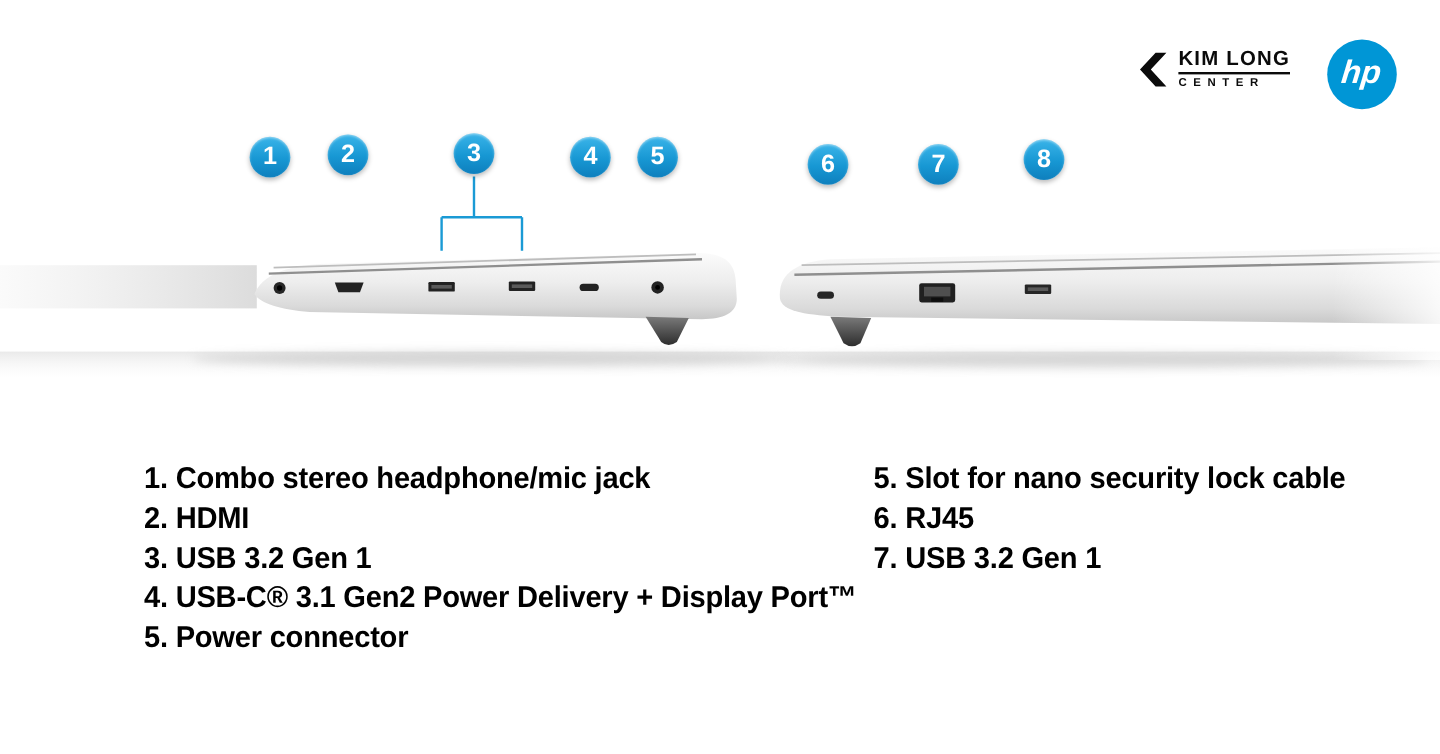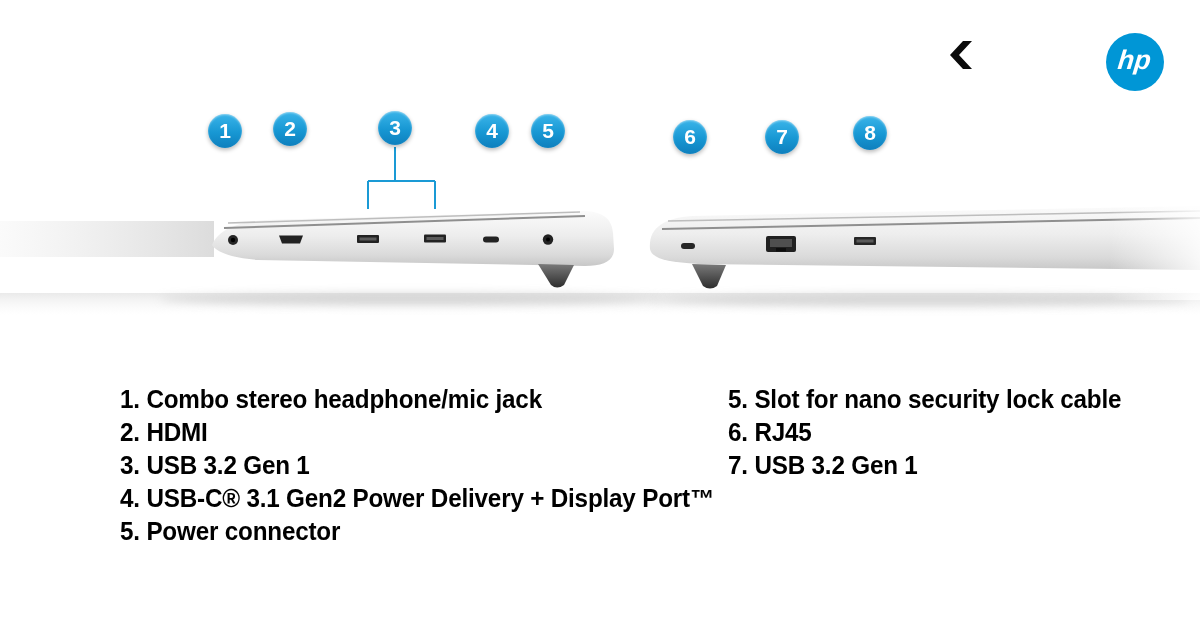--- a/index.html
+++ b/index.html
@@ -137,19 +137,24 @@
   <div class="legend-col" style="left:728px;top:383px;">
     <div class="legend-line">5. Slot for nano security lock cable</div>
     <div class="legend-line">6. RJ45</div>
     <div class="legend-line">7. USB 3.2 Gen 1</div>
   </div>
 
   <div class="kimlong">
     <svg width="26" height="30" viewBox="0 0 26 30" aria-hidden="true">
       <polygon points="24,1 11,15 24,29 15,29 2,15 15,1" fill="#0b0b0b"></polygon>
     </svg>
+    <div class="kimlong-text">
+      <div class="kimlong-name">KIM LONG</div>
+      <div class="kimlong-rule"></div>
+      <div class="kimlong-sub">CENTER</div>
+    </div>
   </div>
 
   <div class="hp-logo" style="background:#0096d6;">
     <span>hp</span>
   </div>
 
 </div>
 
 </body></html>

